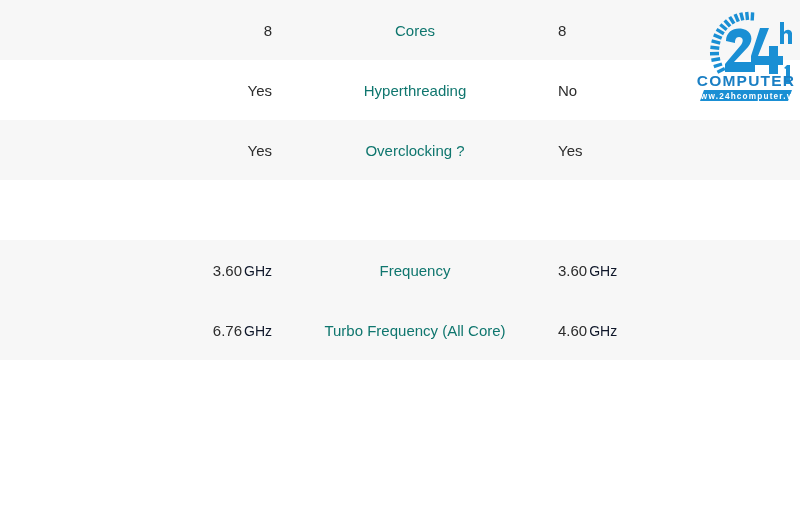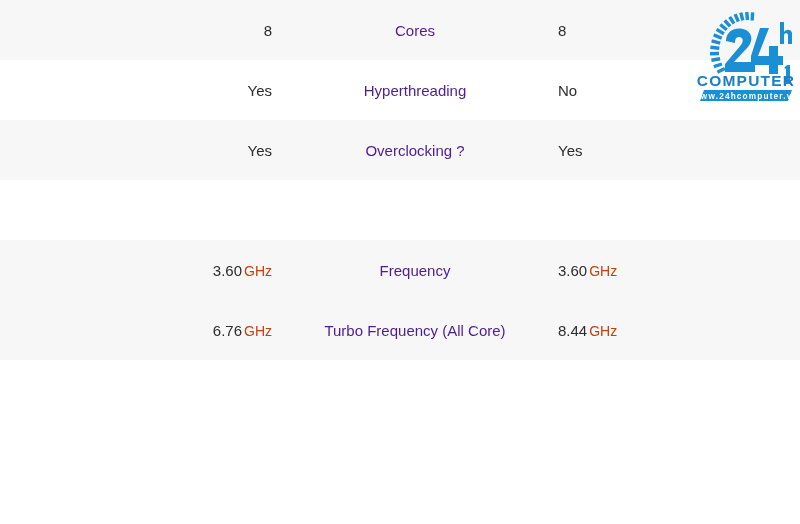--- a/index.html
+++ b/index.html
@@ -47,37 +47,37 @@
 
   .cell-left {
     text-align: right;
     padding-right: 0;
     color: #2c2c2c;
     font-size: 15px;
     white-space: nowrap;
   }
   .cell-label {
     text-align: center;
-    color: #4c1d95;
+    color: #0f766e;
     font-size: 15px;
     white-space: nowrap;
   }
   .cell-right {
     text-align: left;
     padding-left: 8px;
     color: #2c2c2c;
     font-size: 15px;
     white-space: nowrap;
   }
   .cell-spacer {
     background: transparent;
   }
 
   .unit {
-    color: #c2410c;
+    color: #0f172a;
     font-size: 14px;
     margin-left: 2px;
   }
   .num {
     color: #2c2c2c;
   }
 
   
   #site-logo {
     position: absolute;
@@ -135,21 +135,21 @@
       </tr>
       <tr class="row-shaded">
         <td class="cell-left"><span class="num">3.60</span><span class="unit">GHz</span></td>
         <td class="cell-label"><span>Frequency</span></td>
         <td class="cell-right"><span class="num">3.60</span><span class="unit">GHz</span></td>
         <td class="cell-spacer"></td>
       </tr>
       <tr class="row-shaded">
         <td class="cell-left"><span class="num">6.76</span><span class="unit">GHz</span></td>
         <td class="cell-label"><span>Turbo Frequency (All Core)</span></td>
-        <td class="cell-right"><span class="num">8.44</span><span class="unit">GHz</span></td>
+        <td class="cell-right"><span class="num">4.60</span><span class="unit">GHz</span></td>
         <td class="cell-spacer"></td>
       </tr>
     </tbody>
 </table>
 
 <div id="site-logo">
   <svg viewBox="0 0 104 96" xmlns="http://www.w3.org/2000/svg">
 
     <g stroke="#1a8fd4" stroke-width="3.4" stroke-linecap="butt">
       <line x1="25.0" y1="47.5" x2="16.0" y2="47.7"></line>

